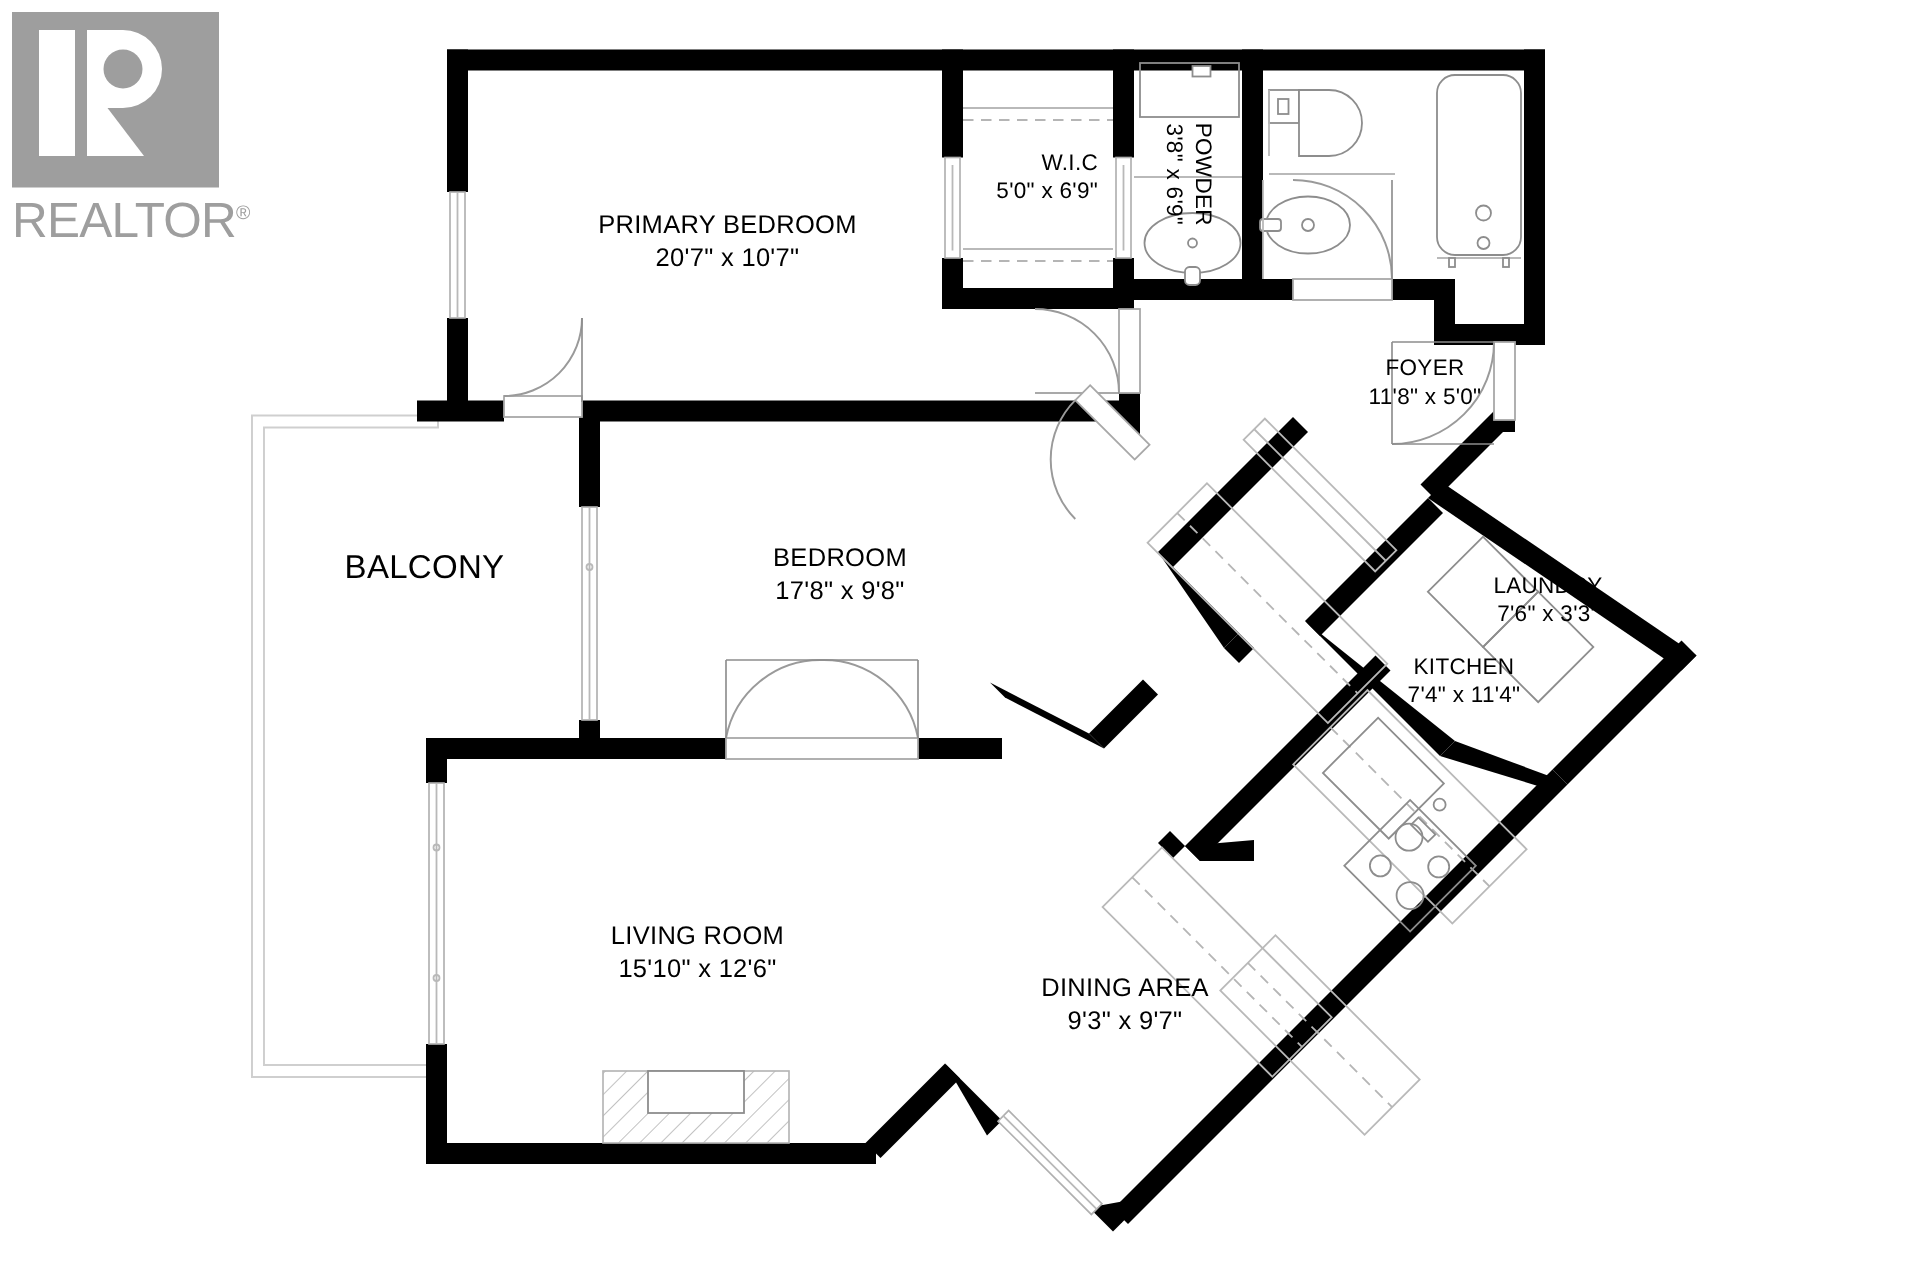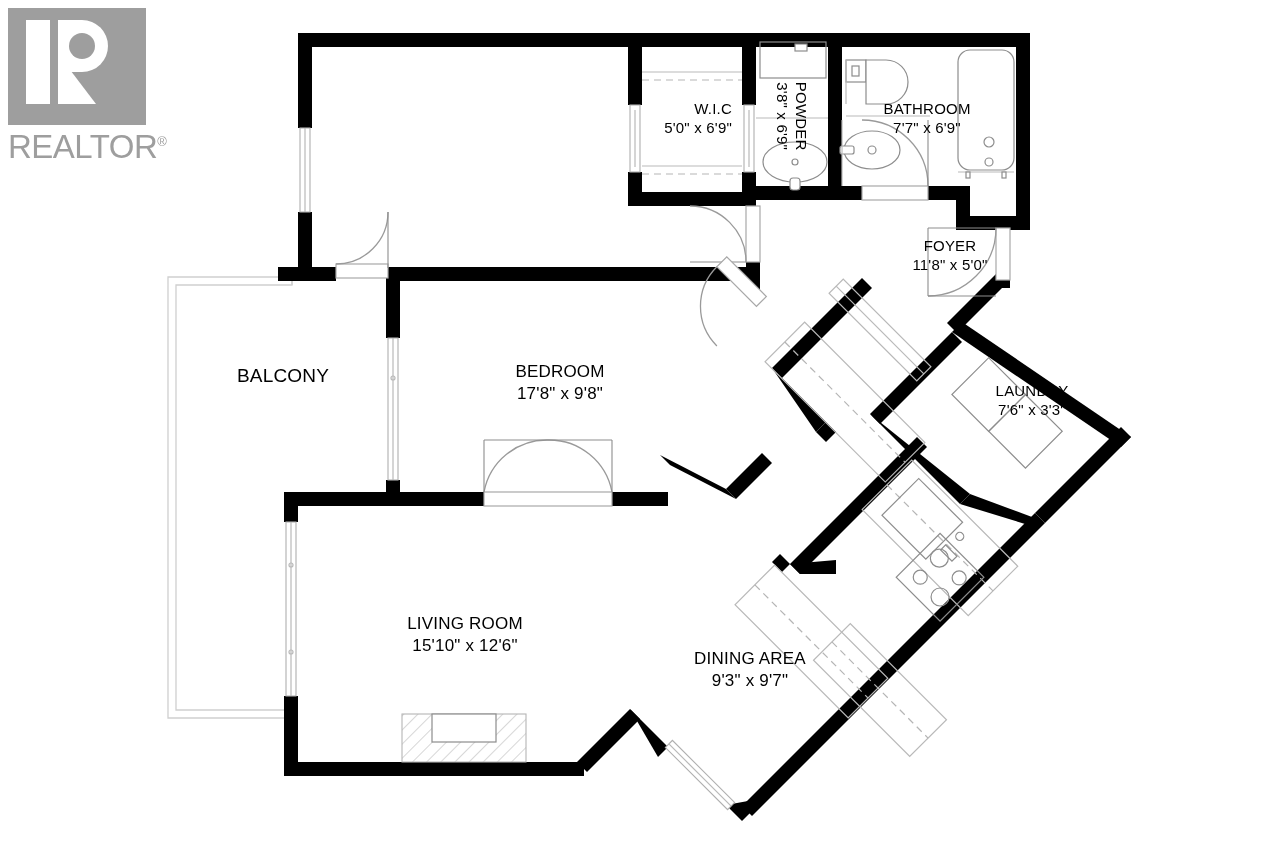--- a/index.html
+++ b/index.html
@@ -47,21 +47,21 @@
     font-family: "Liberation Sans", sans-serif;
     line-height: 1.28;
     white-space: nowrap;
     letter-spacing: 0.2px;
   }
   .room-label .rl-name { display: block; font-size: 17px; }
   .room-label .rl-dims { display: block; font-size: 17px; }
   .label-small .rl-name,
   .label-small .rl-dims { font-size: 15px; }
   .label-balcony .rl-name,
-  .label-balcony .rl-dims { font-size: 19px; }
+  .label-balcony .rl-dims { font-size: 22px; }
   .rot90 { transform: rotate(90deg); transform-origin: center center; }
 
   
   #realtor-logo {
     position: absolute;
     left: 8px;
     top: 8px;
     width: 150px;
     height: 160px;
     text-align: right;
@@ -345,46 +345,50 @@
       </g>
     </g>
 
     <g>
       <rect class="hatchbox" x="402" y="714" width="124" height="48" fill="url(#hatch45)"></rect>
       <rect class="fixture" x="432" y="714" width="64" height="28"></rect>
     </g>
 
   </svg>
 
+  <div class="room-label" style="left:340px; top:139px; width:290px;">
+    <span class="rl-name">PRIMARY BEDROOM</span>
+    <span class="rl-dims">20'7" x 10'7"</span>
+  </div>
 
   <div class="room-label label-small" style="left:608px; top:99px; width:124px;text-align:right;">
     <span class="rl-name">W.I.C</span>
     <span class="rl-dims">5'0" x 6'9"</span>
   </div>
 
   <div class="room-label label-small rot90" style="left:712px; top:97px; width:160px;">
     <span class="rl-name">POWDER</span>
     <span class="rl-dims">3'8" x 6'9"</span>
   </div>
 
-  <div class="room-label label-small" style="left:852px; top:99px; width:150px;">
-    <span class="rl-name">BATHROOM</span>
-    <span class="rl-dims">7'7" x 6'9"</span>
-  </div>
 
   <div class="room-label label-small" style="left:880px; top:236px; width:140px;">
     <span class="rl-name">FOYER</span>
     <span class="rl-dims">11'8" x 5'0"</span>
   </div>
 
   <div class="room-label label-small" style="left:982px; top:381px; width:100px;">
     <span class="rl-name">LAUNDRY</span>
     <span class="rl-dims">7'6" x 3'3"</span>
   </div>
 
+  <div class="room-label label-small" style="left:910px; top:435px; width:132px;">
+    <span class="rl-name">KITCHEN</span>
+    <span class="rl-dims">7'4" x 11'4"</span>
+  </div>
 
   <div class="room-label" style="left:470px; top:361px; width:180px;">
     <span class="rl-name">BEDROOM</span>
     <span class="rl-dims">17'8" x 9'8"</span>
   </div>
 
   <div class="room-label label-balcony" style="left:176px; top:364px; width:214px;">
     <span class="rl-name">BALCONY</span>
   </div>
 

